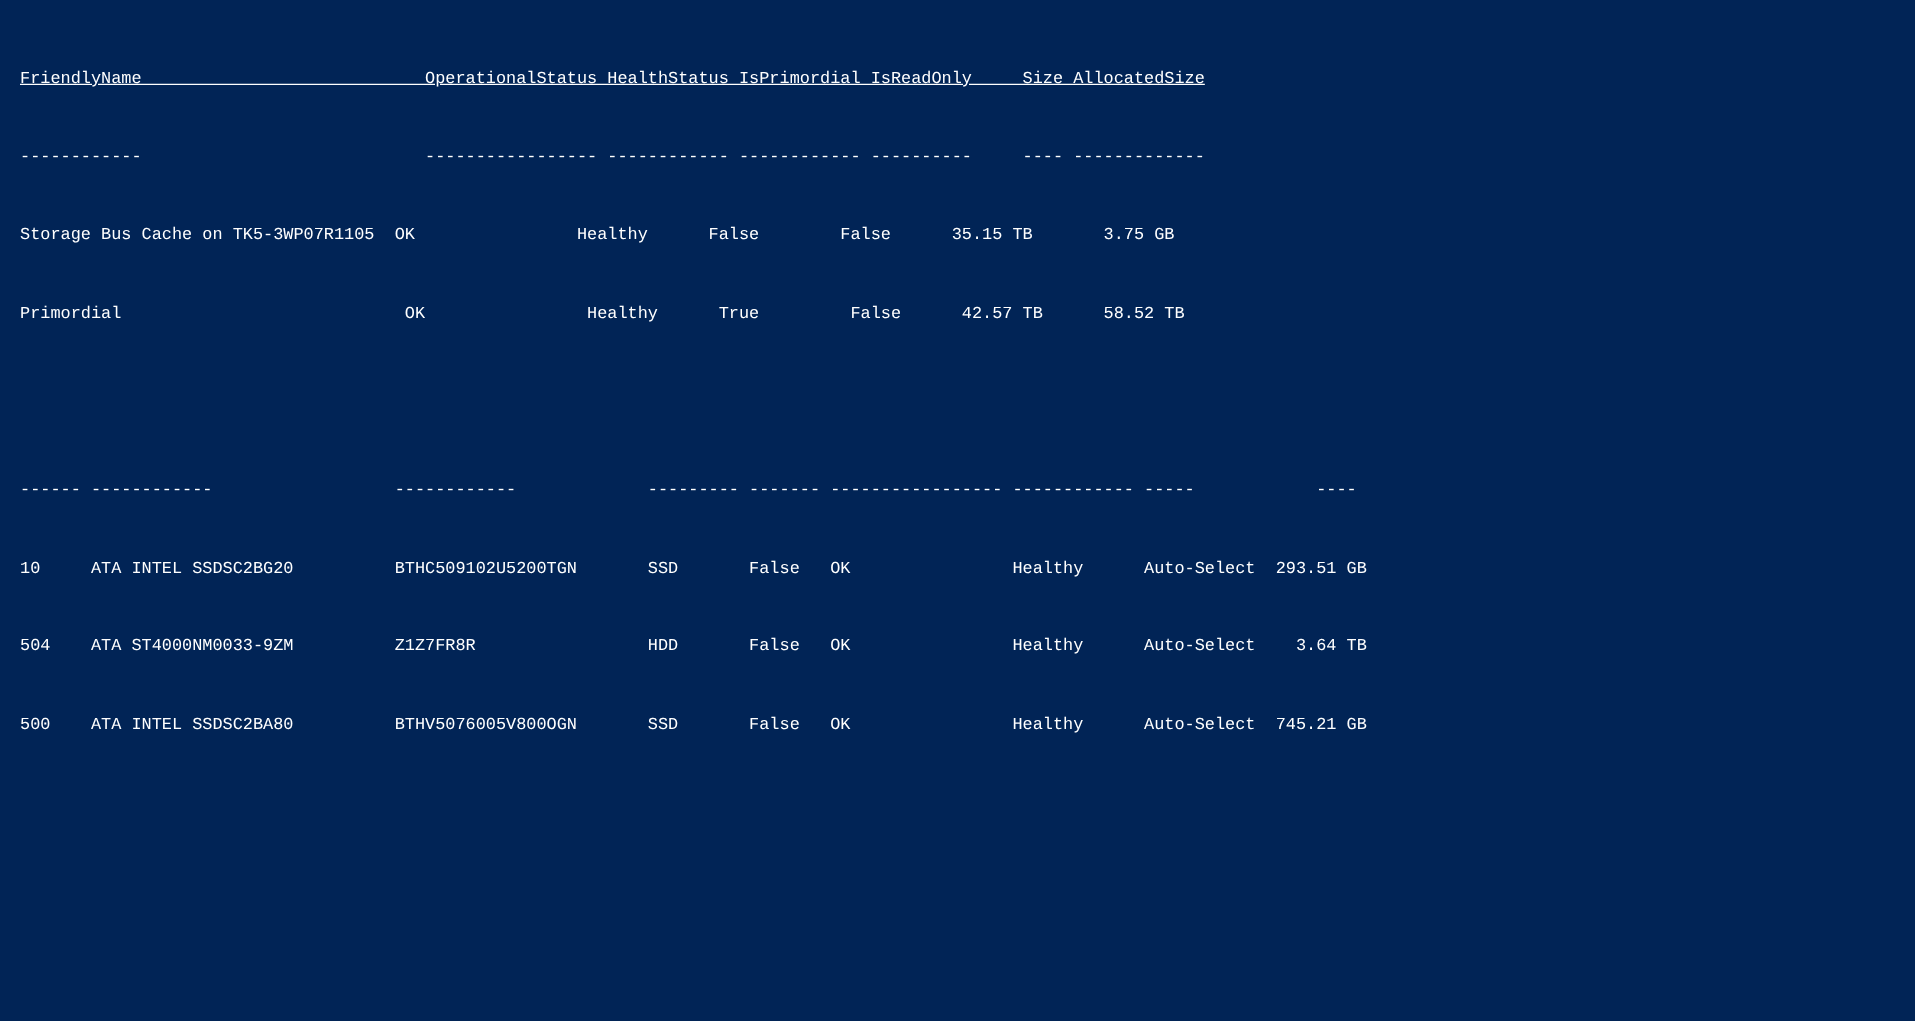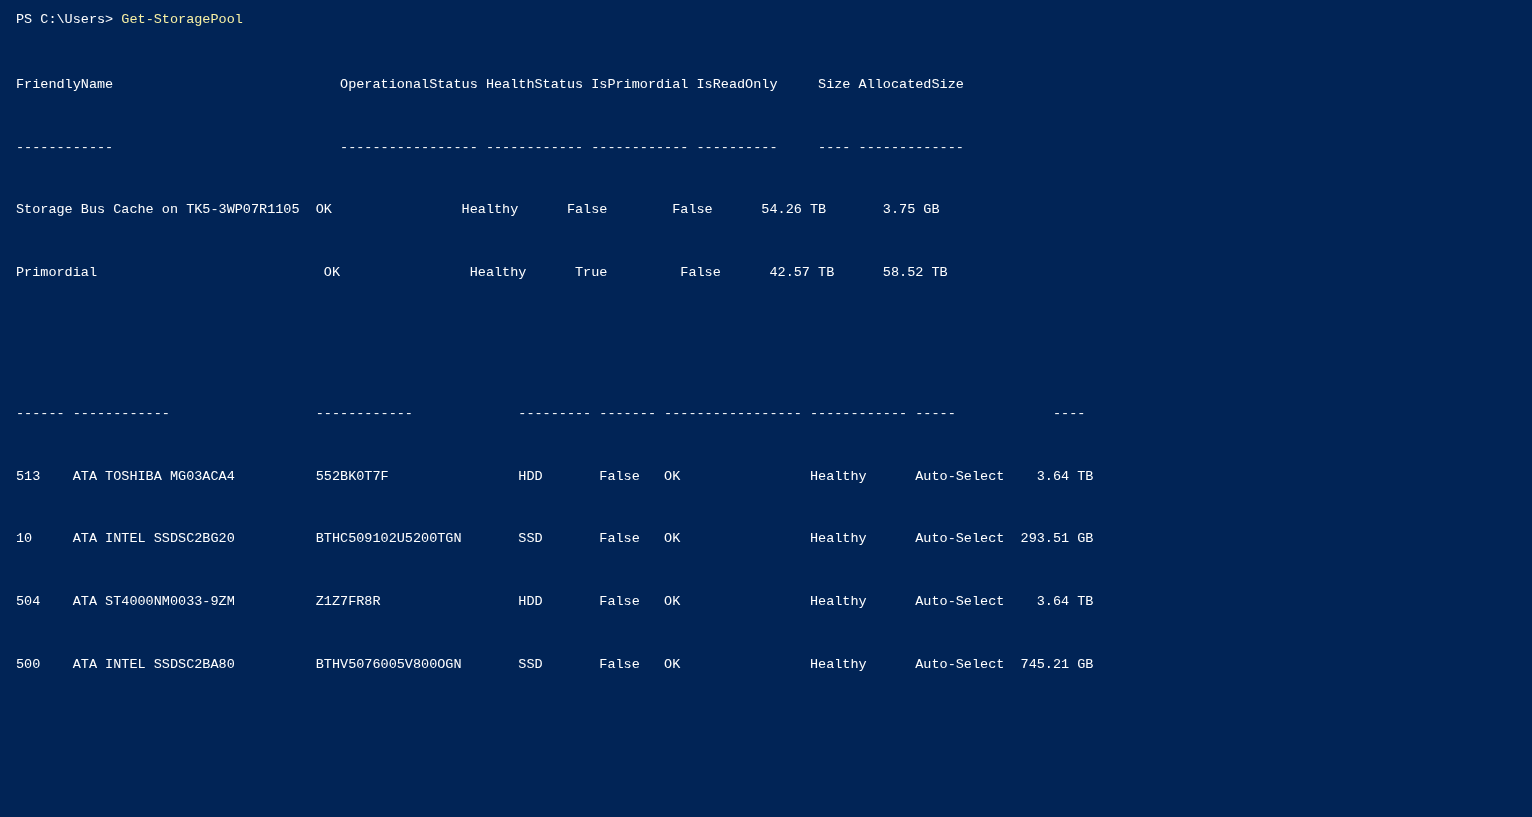--- a/index.html
+++ b/index.html
@@ -23,48 +23,47 @@
     .output-block {
       white-space: pre;
       line-height: 1.55;
       margin-bottom: 18px;
     }
     .spacer {
       height: 18px;
     }
     .header-row {
       color: #ffffff;
+      text-decoration: underline;
     }
     .separator-row {
       color: #ffffff;
     }
     .data-row {
       color: #ffffff;
     }
   </style>
 </head>
 <body>
 
 <div>
 
-  <div class="prompt"><span>PS C:\Users&gt; </span><span class="cmd">Get-StoragePool</span></div>
 
   <div class="output-block">
     <div class="header-row">FriendlyName                            OperationalStatus HealthStatus IsPrimordial IsReadOnly     Size AllocatedSize</div>
     <div class="separator-row">------------                            ----------------- ------------ ------------ ----------     ---- -------------</div>
-    <div class="data-row">Storage Bus Cache on TK5-3WP07R1105  OK                Healthy      False        False      54.26 TB       3.75 GB</div>
+    <div class="data-row">Storage Bus Cache on TK5-3WP07R1105  OK                Healthy      False        False      35.15 TB       3.75 GB</div>
     <div class="data-row">Primordial                            OK                Healthy      True         False      42.57 TB      58.52 TB</div>
   </div>
 
   <div class="spacer"></div>
 
 
   <div class="output-block">
     <div class="separator-row">------ ------------                  ------------             --------- ------- ----------------- ------------ -----            ----</div>
-    <div class="data-row">513    ATA TOSHIBA MG03ACA4          552BK0T7F                HDD       False   OK                Healthy      Auto-Select    3.64 TB</div>
     <div class="data-row">10     ATA INTEL SSDSC2BG20          BTHC509102U5200TGN       SSD       False   OK                Healthy      Auto-Select  293.51 GB</div>
     <div class="data-row">504    ATA ST4000NM0033-9ZM          Z1Z7FR8R                 HDD       False   OK                Healthy      Auto-Select    3.64 TB</div>
     <div class="data-row">500    ATA INTEL SSDSC2BA80          BTHV5076005V800OGN       SSD       False   OK                Healthy      Auto-Select  745.21 GB</div>
     
     
     
     
     
     
     

